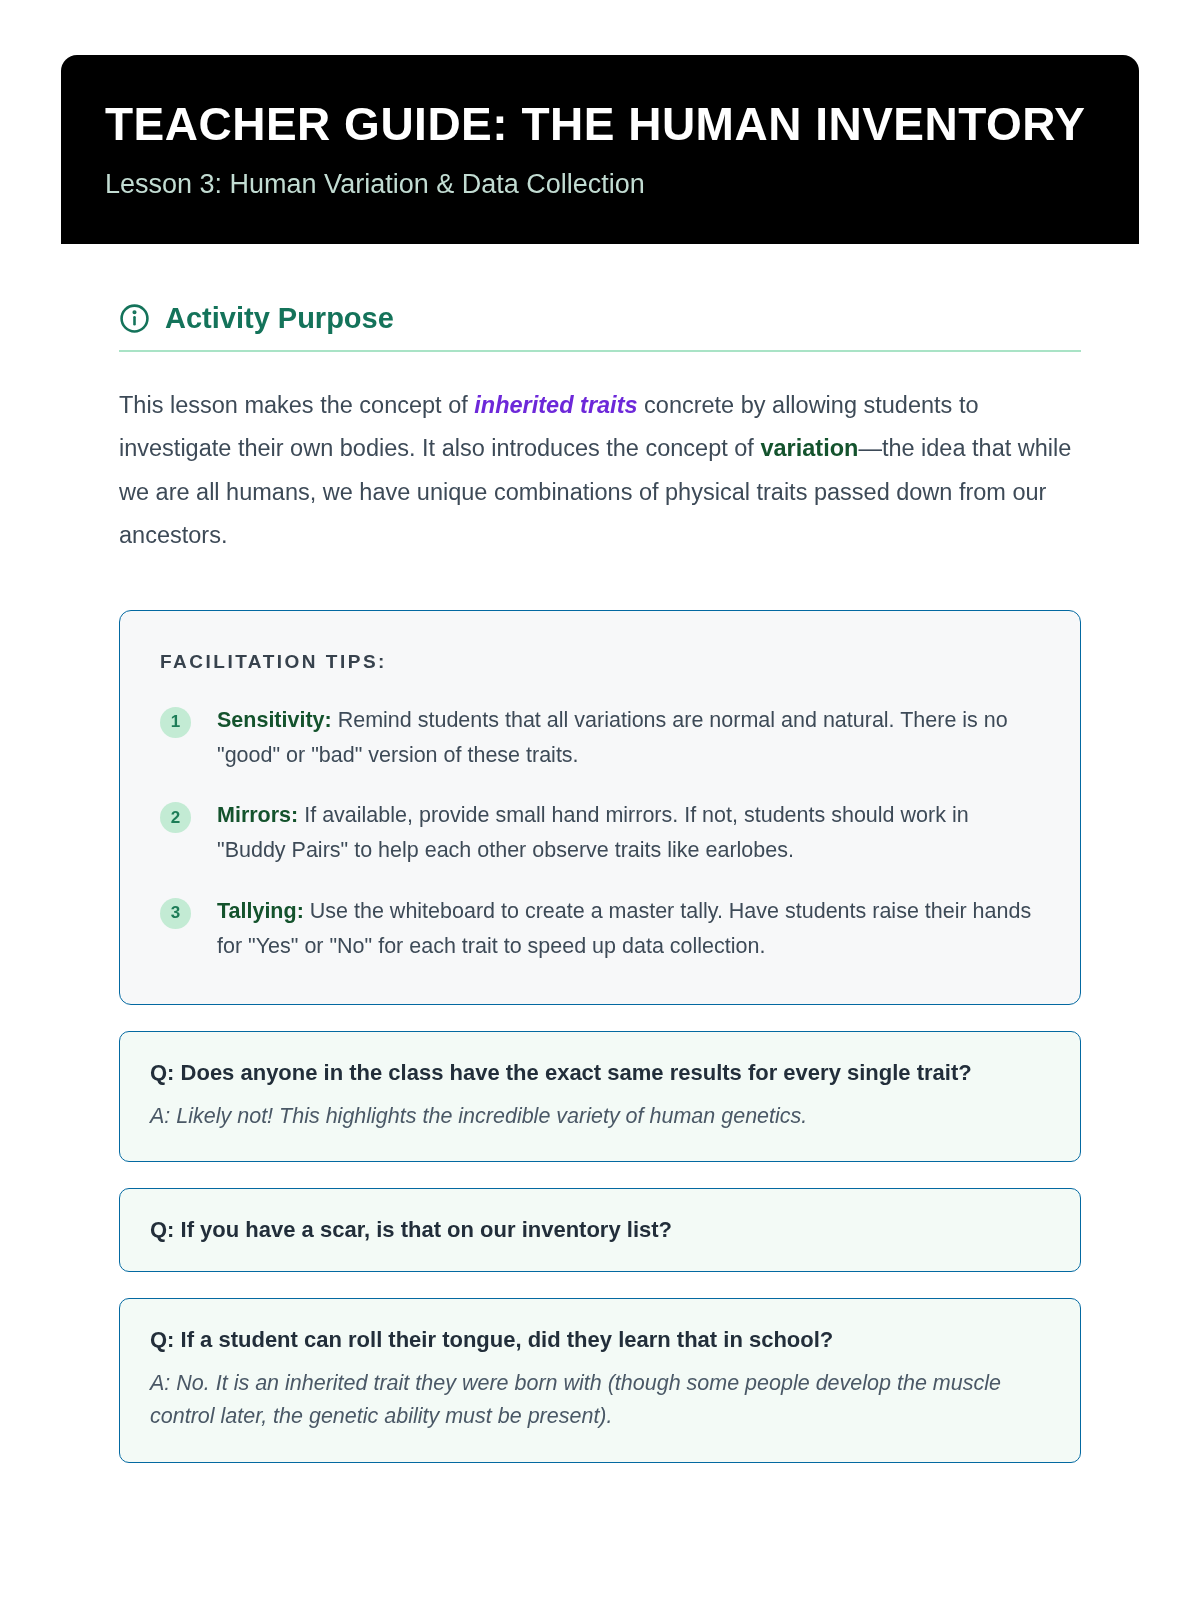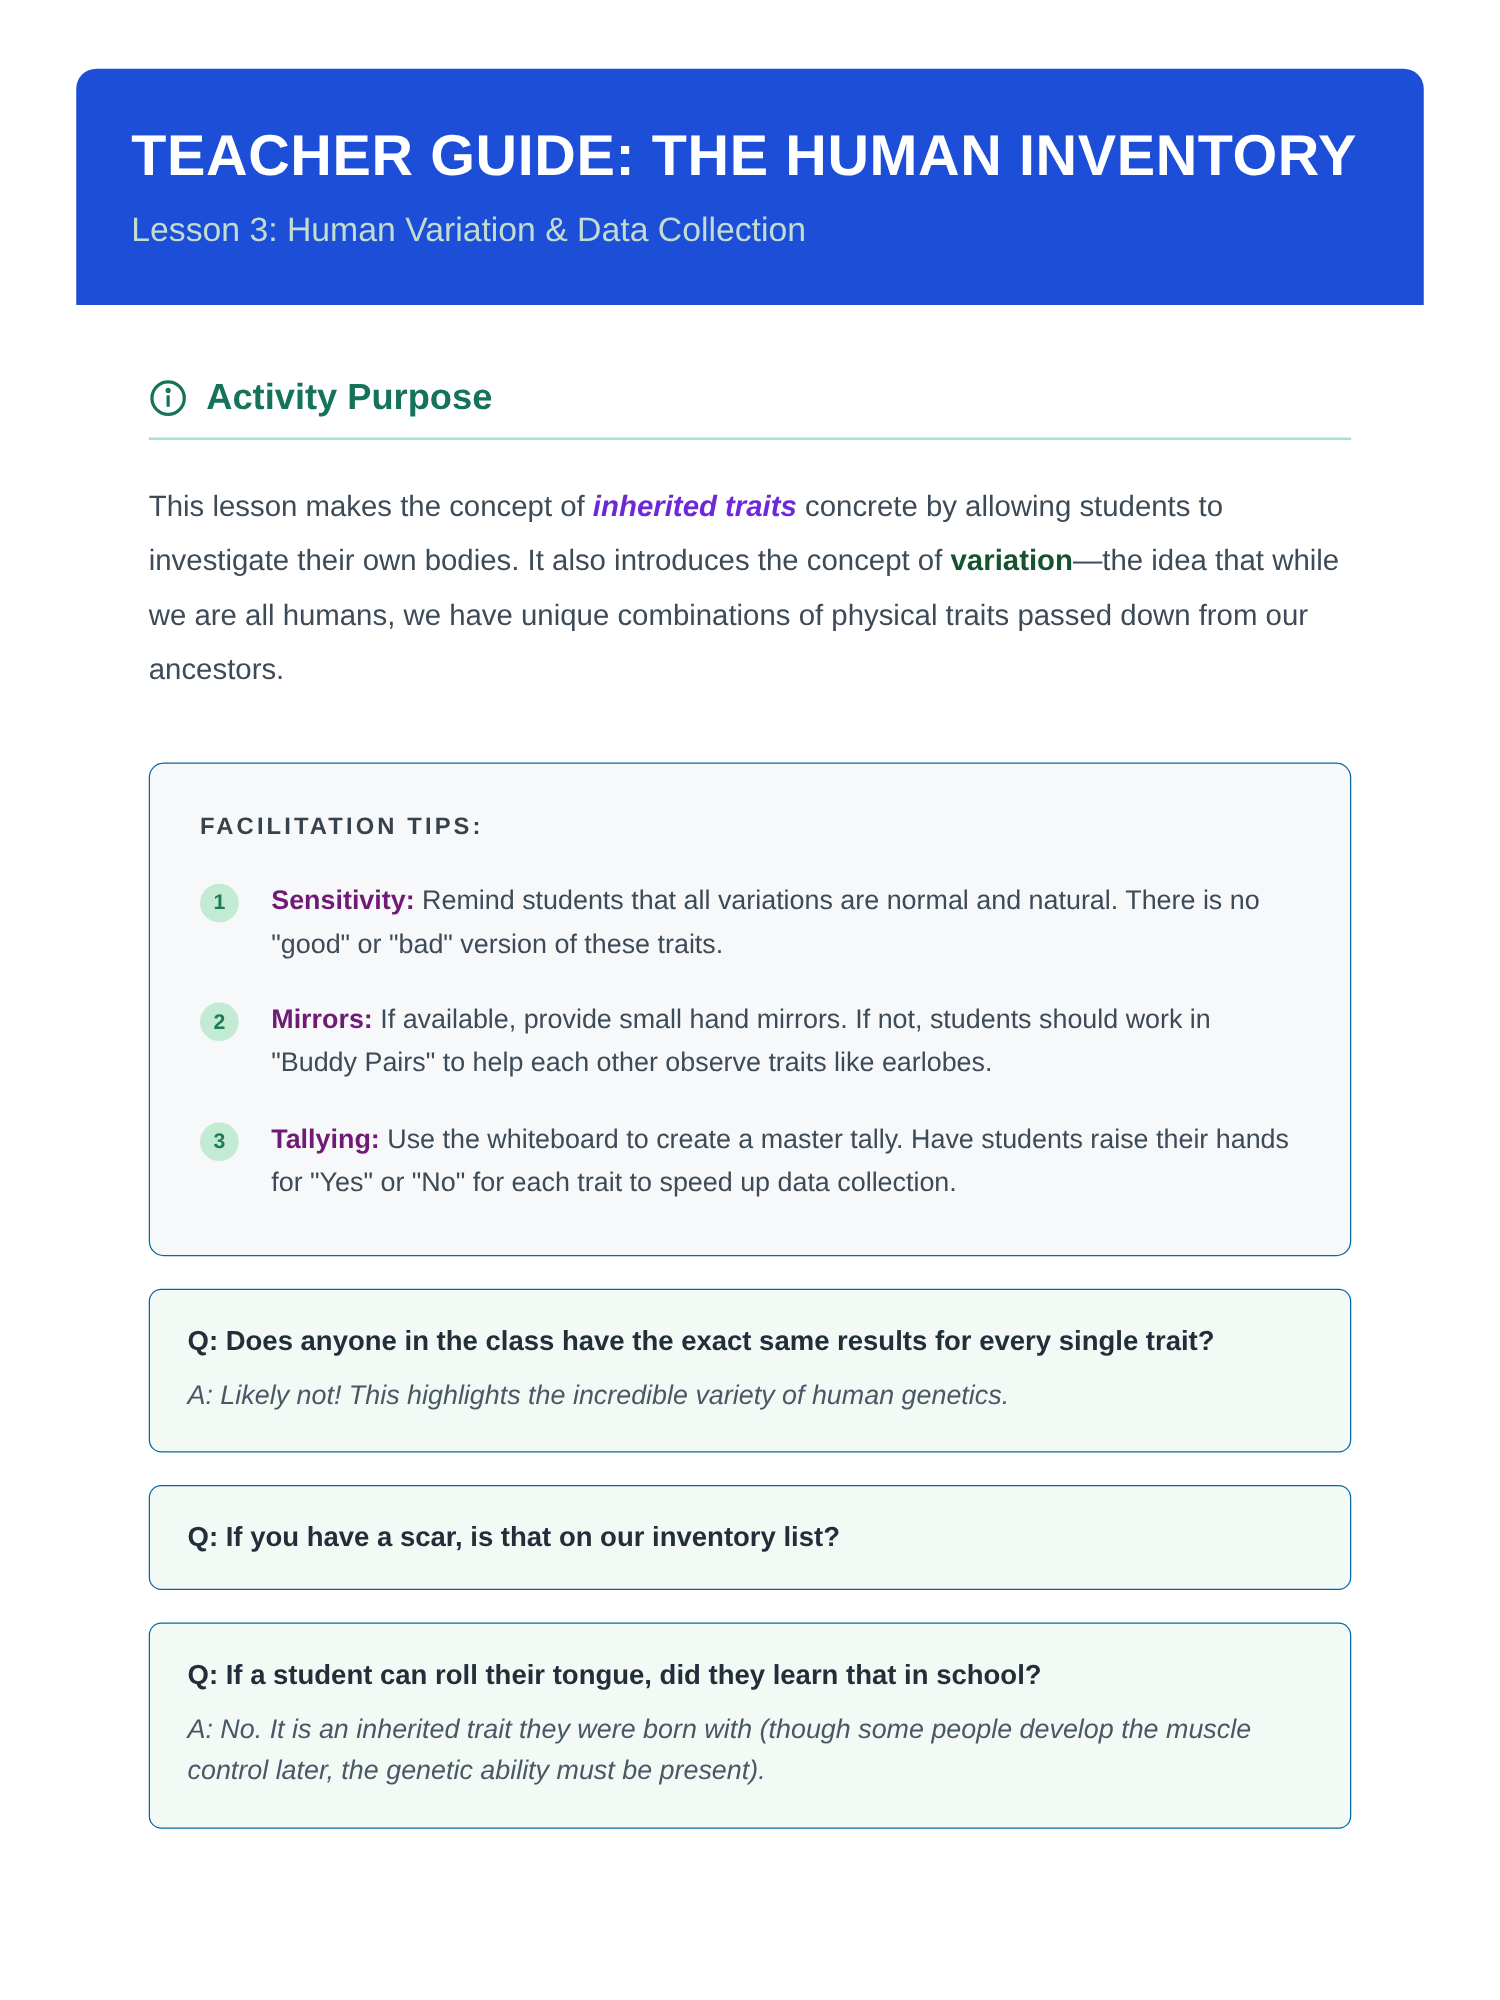--- a/index.html
+++ b/index.html
@@ -12,21 +12,21 @@
     font-family: "Liberation Sans", "DejaVu Sans", sans-serif;
     color: #3d4a57;
   }
   .page {
     width: 1078px;
     margin: 0 auto;
     padding-top: 55px;
   }
   
   .header {
-    background: #1d4ed8;
+    background: #000000;
     border-radius: 16px 16px 0 0;
     padding: 40px 44px 44px 44px;
   }
   .header-title {
     margin: 0;
     color: #ffffff;
     font-size: 46px;
     font-weight: 800;
     letter-spacing: 0.5px;
     line-height: 1.3;
@@ -85,21 +85,21 @@
     width: 31px; height: 31px;
     border-radius: 50%;
     background: #c3ebd4;
     color: #1d7c57;
     font-weight: 700;
     font-size: 17px;
     display: flex; align-items: center; justify-content: center;
     margin-top: 4px;
   }
   .tip-text { font-size: 21.5px; line-height: 1.62; color: #3d4a57; }
-  .tip-label { font-weight: 700; color: #701a75; }
+  .tip-label { font-weight: 700; color: #14532d; }
 
   
   .questions-heading { margin-top: 62px; }
   .qa-card {
     margin-top: 26px;
     background: #f3faf6;
     border: 1px solid #0369a1;
     border-radius: 10px;
     padding: 28px 30px;
   }

